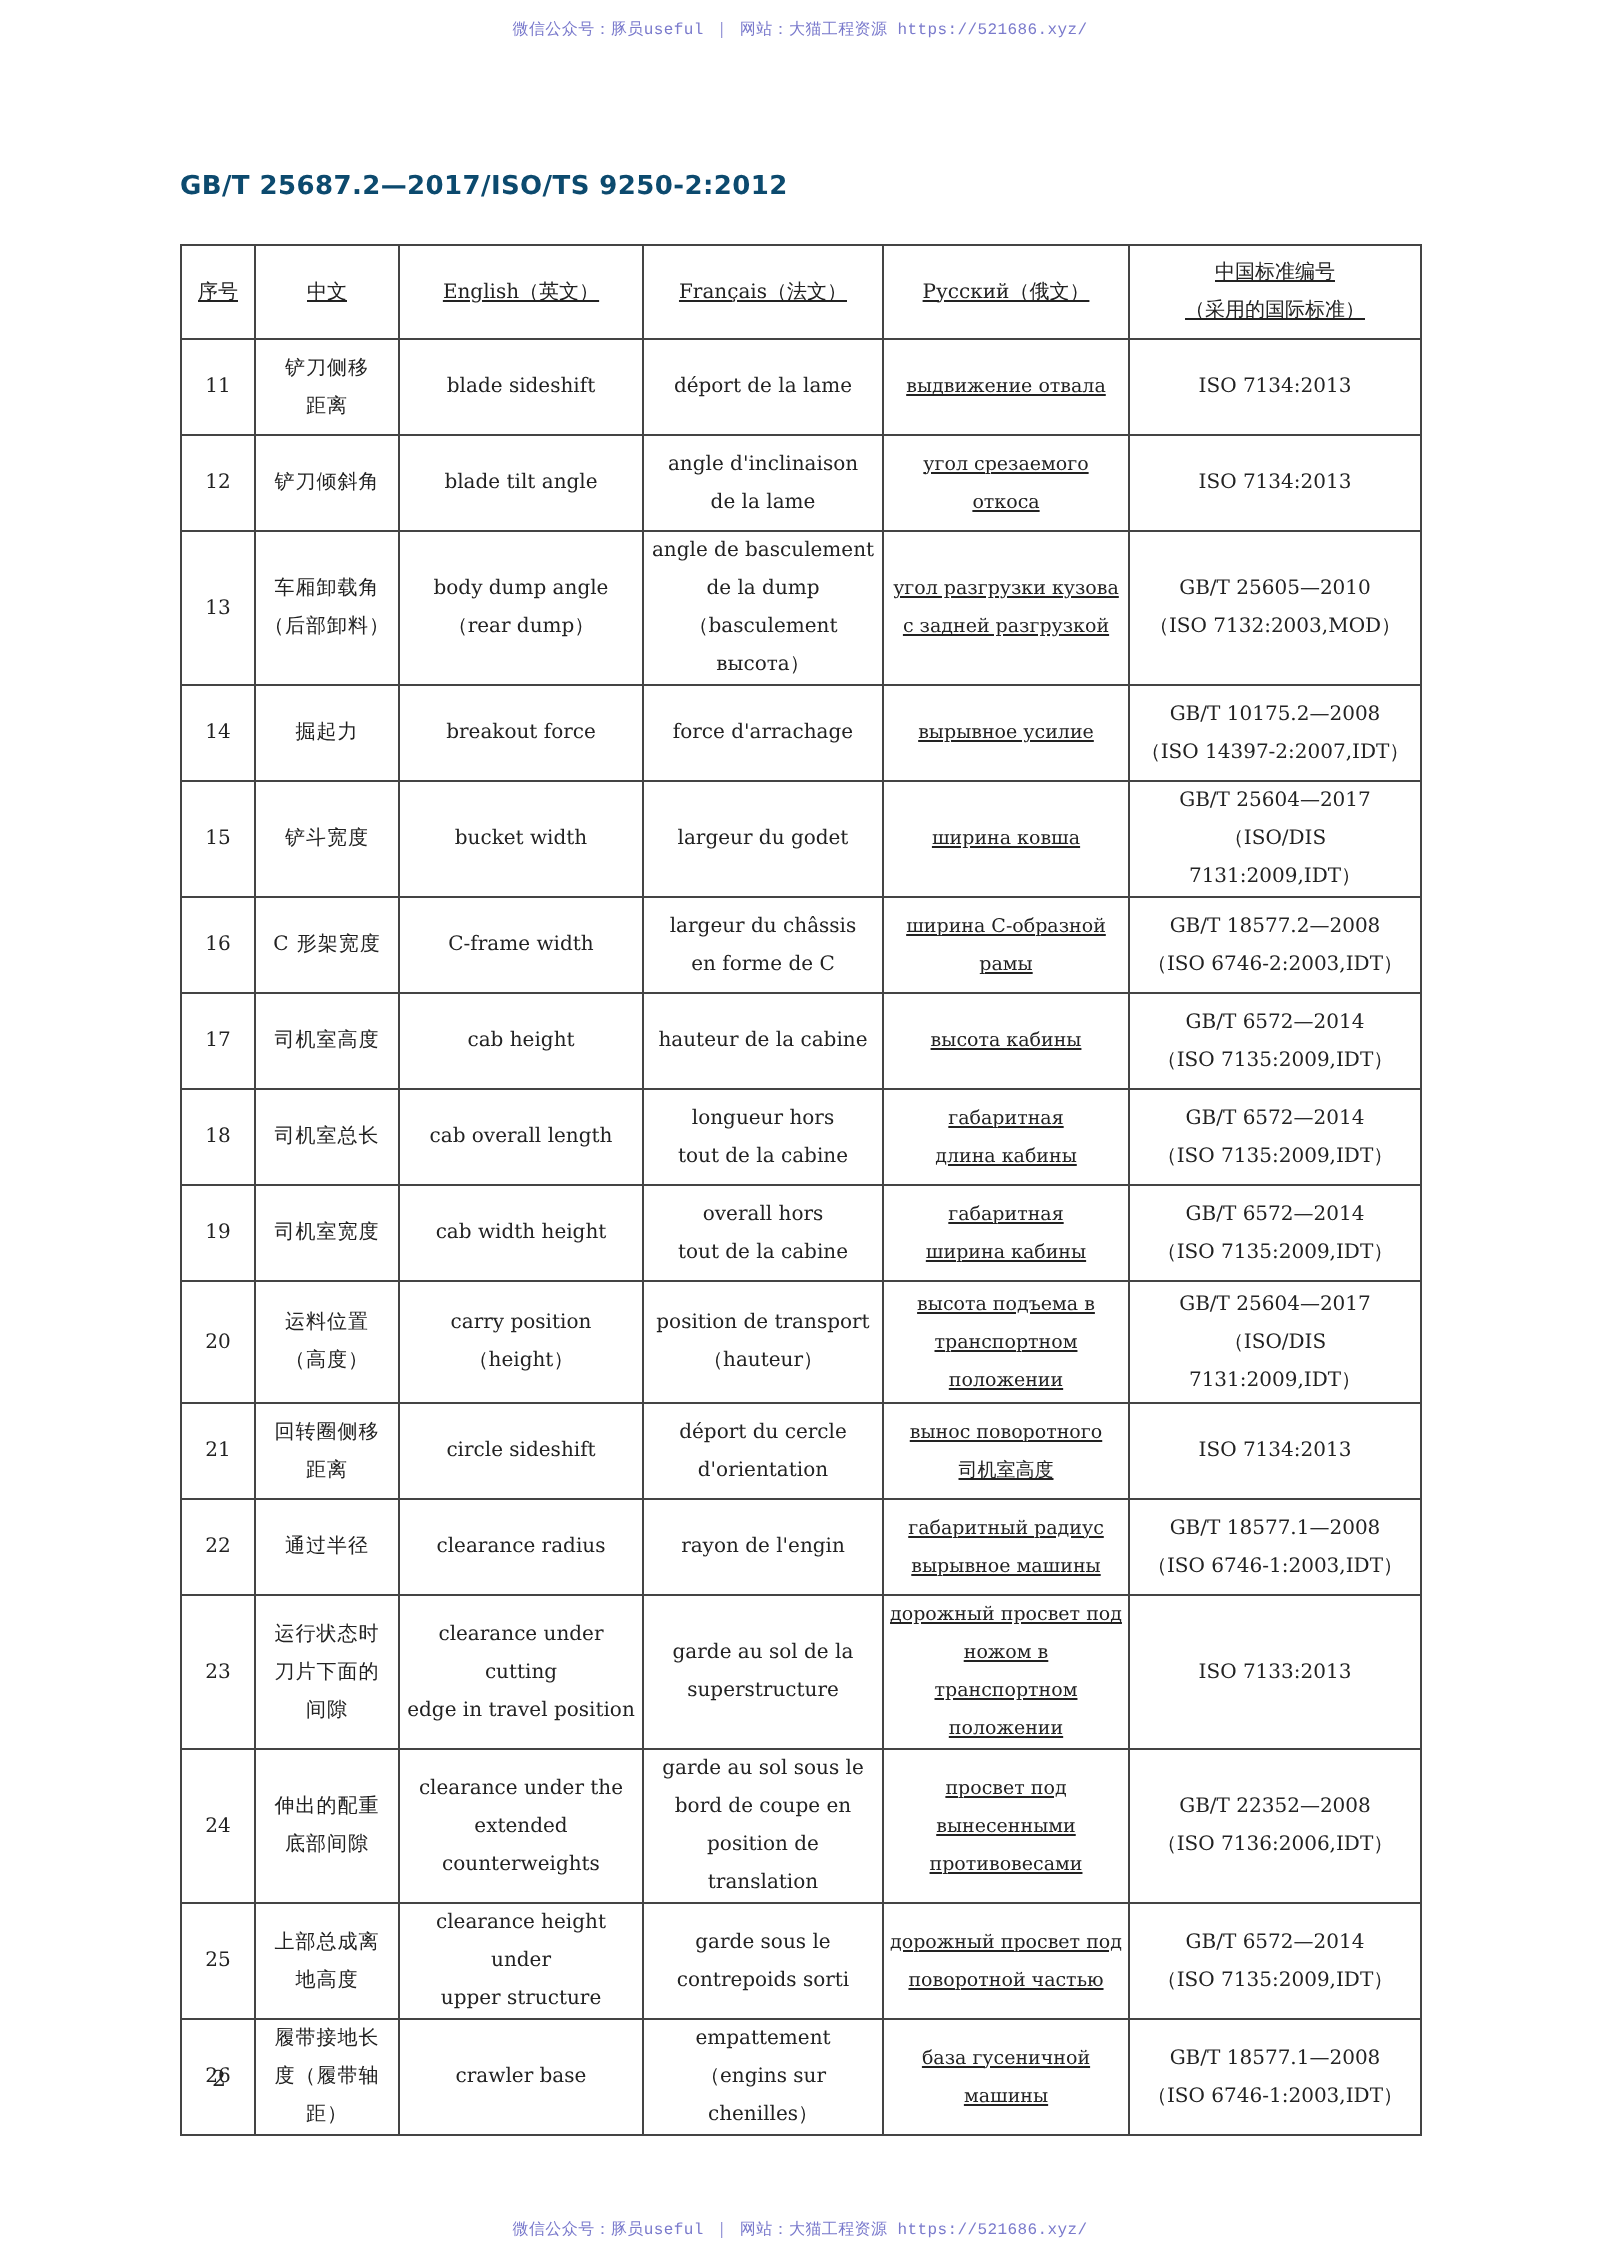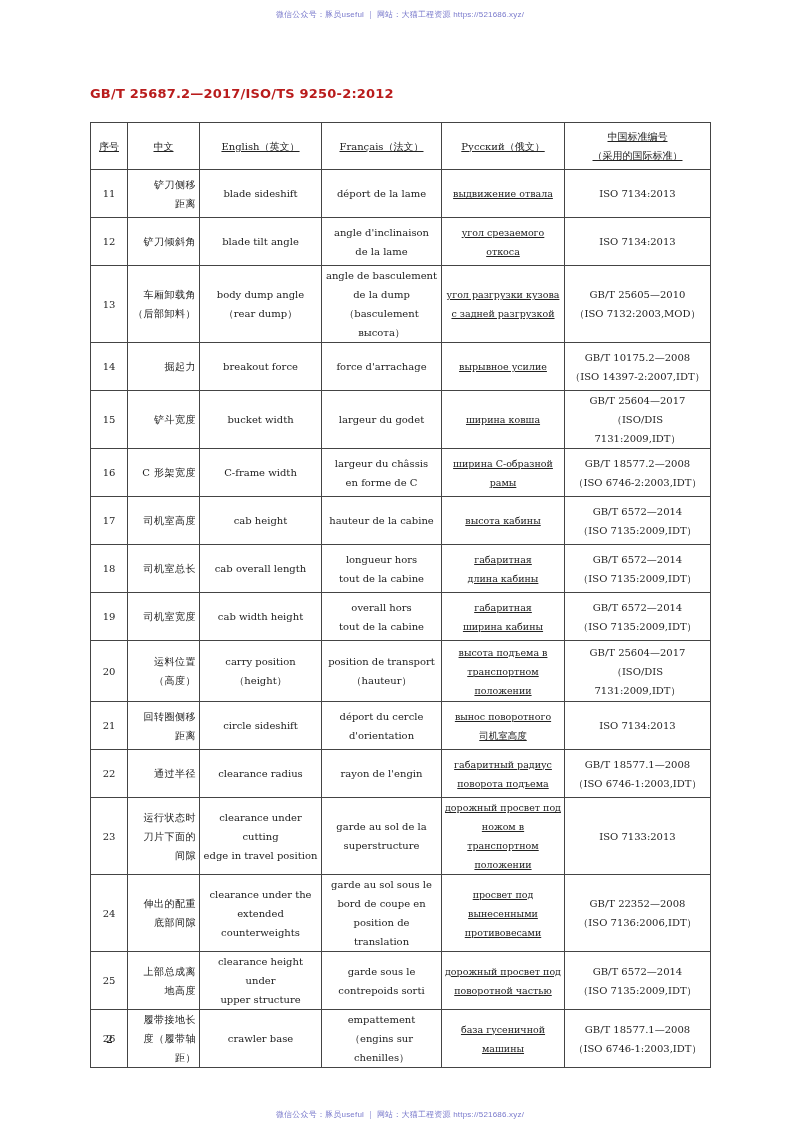--- a/index.html
+++ b/index.html
@@ -2,42 +2,42 @@
 <html><head>
 <meta charset="utf-8">
 <style>
   html, body { margin: 0; padding: 0; background: #ffffff; }
   body {
     width: 800px; height: 1132px; position: relative; overflow: hidden;
     font-family: "DejaVu Serif", "Liberation Serif", serif; color: #222;
   }
   .watermark {
     position: absolute; left: 0; width: 800px; text-align: center;
-    font-size: 8px; color: #7a7acc; font-family: Liberation Sans, sans-serif;
+    font-size: 8px; color: #7a7acc; font-family: Liberation Mono, monospace;
     letter-spacing: 0.2px;
   }
   .watermark.top { top: 9px; }
   .watermark.bottom { top: 1109px; }
   .header {
     position: absolute; left: 90px; top: 86px;
-    font-size: 13px; font-weight: bold; color: #b91c1c;
+    font-size: 13px; font-weight: bold; color: #0c4a6e;
     font-family: "DejaVu Sans", "Liberation Sans", sans-serif; letter-spacing: 0.2px;
   }
   table {
     position: absolute; left: 90px; top: 122px;
     border-collapse: collapse; width: 620px;
     font-size: 10px; table-layout: fixed;
   }
   th, td {
     border: 1px solid #444; text-align: center; vertical-align: middle;
     padding: 0 3px; line-height: 19px; font-weight: normal;
   }
   table { border: 1.6px solid #333; }
   th { height: 46px; text-decoration: underline; }
-  td.zh { text-align: right; padding-left: 3px; letter-spacing: 0.5px; }
+  td.zh { text-align: center; padding-left: 3px; letter-spacing: 0.5px; }
   td.ru { font-size: 9.5px; text-decoration: underline; }
   .cell-line { display: block; }
   .page-num {
     position: absolute; left: 106px; top: 1033px; font-size: 11px;
   }
 </style>
 </head>
 <body>
 
 <div class="watermark top">微信公众号：豚员useful ｜ 网站：大猫工程资源 https://521686.xyz/</div>
@@ -334,21 +334,21 @@
           <span class="cell-line">通过半径</span>
         </td>
         <td>
           <span class="cell-line">clearance radius</span>
         </td>
         <td>
           <span class="cell-line">rayon de l'engin</span>
         </td>
         <td class="ru">
           <span class="cell-line">габаритный радиус</span>
-          <span class="cell-line">поворота подъема</span>
+          <span class="cell-line">вырывное машины</span>
         </td>
         <td>
           <span class="cell-line">GB/T 18577.1—2008</span>
           <span class="cell-line">（ISO 6746-1:2003,IDT）</span>
         </td>
       </tr>
       <tr style="height: 61px;">
         <td>
           <span class="cell-line">23</span>
         </td>

